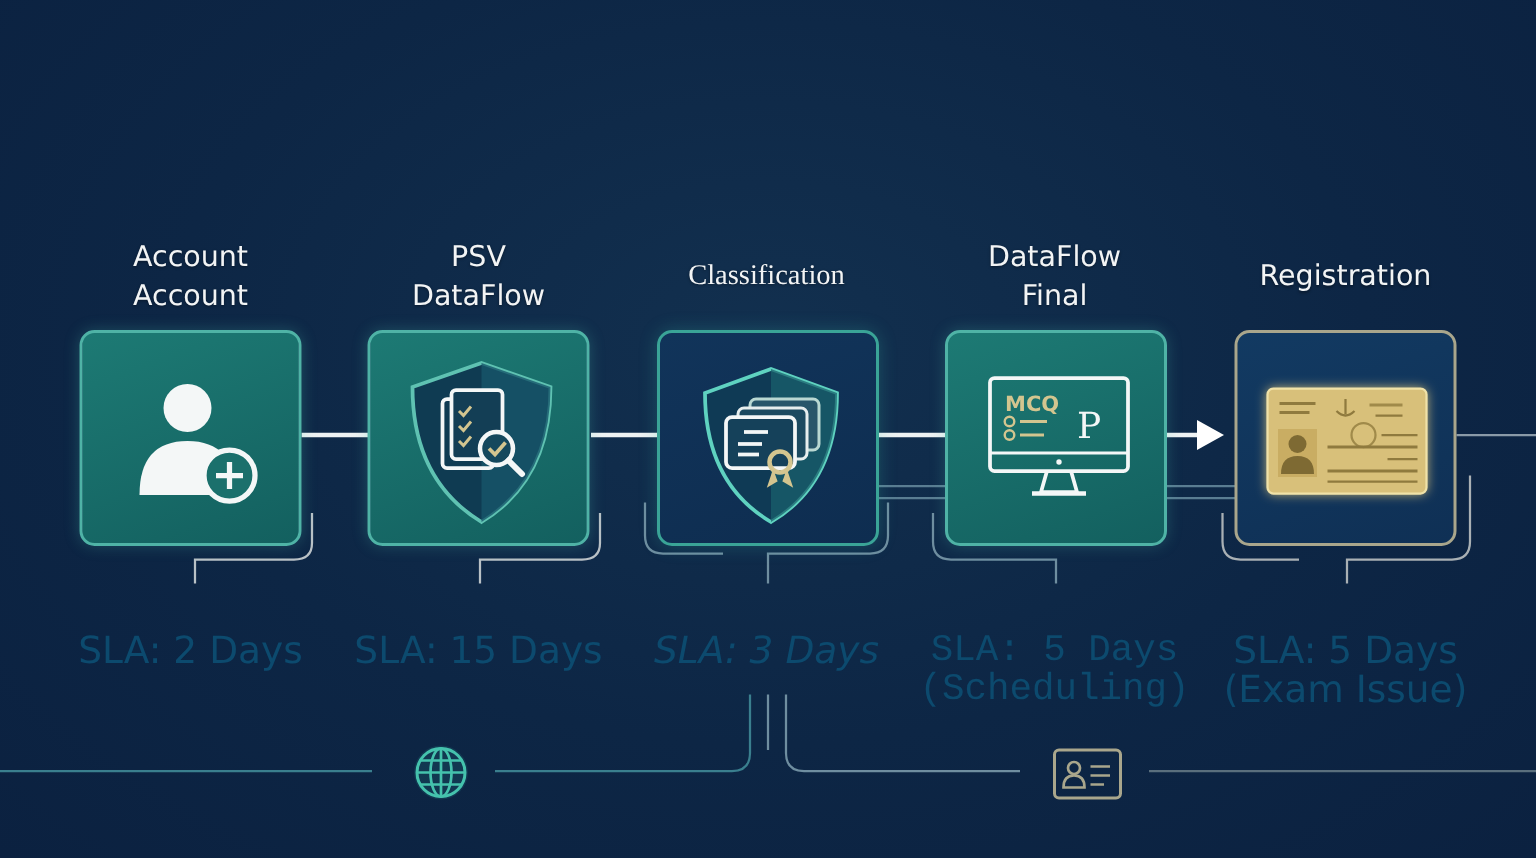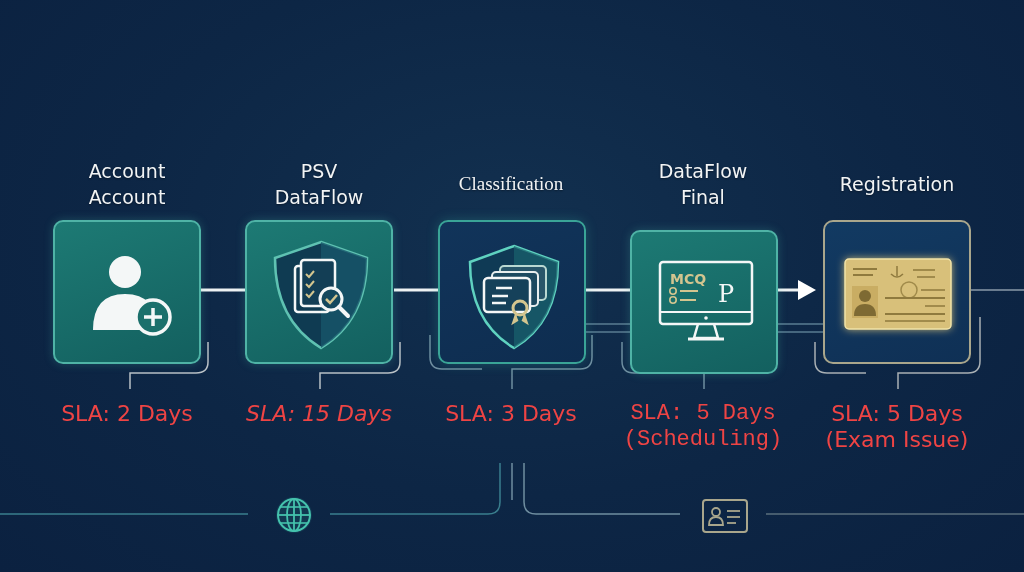--- a/index.html
+++ b/index.html
@@ -1,20 +1,20 @@
 <!DOCTYPE html>
 <html><head>
 <meta charset="utf-8">
 <style>
   html,body{margin:0;padding:0;}
   body{width:1024px;height:572px;overflow:hidden;background:radial-gradient(ellipse at 50% 40%,#12304f 0%,#0d2645 55%,#0b2140 100%);font-family:"DejaVu Sans","Liberation Sans",sans-serif;position:relative;}
   .canvas{position:absolute;left:0;top:17px;width:1024px;height:572px;}
   svg.wires{position:absolute;left:0;top:0;}
   .title{position:absolute;width:180px;color:#f2f4f5;font-size:19px;line-height:26px;text-align:center;text-shadow:0 1px 2px rgba(0,0,0,.4);}
-  .sla{position:absolute;width:180px;color:#ef4444;font-size:22px;line-height:26px;text-align:center;}
+  .sla{position:absolute;width:180px;color:#0c4a6e;font-size:25px;line-height:26px;text-align:center;margin-top:20px;}
   .box{position:absolute;width:148px;height:144px;border-radius:10px;box-sizing:border-box;}
   .box.teal{background:linear-gradient(160deg,#1d7a74,#13605f);border:2px solid #4fb3a6;box-shadow:0 0 10px rgba(80,200,180,.25);}
   .box.dark{background:linear-gradient(160deg,#11345a,#0e2d50);border:2px solid #3aa497;box-shadow:0 0 12px rgba(60,190,170,.25);}
   .box.gold{background:linear-gradient(160deg,#123a62,#0f3055);border:2px solid #a9a68c;}
   .box svg{position:absolute;left:0;top:0;}
 </style>
 </head>
 <body>
 
 <div class="canvas">
@@ -74,50 +74,50 @@
       <path d="M74 20 L120 36 Q120 98 74 126 Q28 98 28 36 Z" fill="#0f3b52" stroke="#5fc2b2" stroke-width="2.5"></path>
       <path d="M74 20 L120 36 Q120 98 74 126 Z" fill="#16566a" opacity=".8"></path>
       <rect x="48" y="44" width="34" height="46" rx="3" fill="none" stroke="#f4f7f7" stroke-width="2.5"></rect>
       <rect x="54" y="38" width="34" height="46" rx="3" fill="#133e55" stroke="#f4f7f7" stroke-width="2.5"></rect>
       <path d="M59 52 l3 3 l5 -6 M59 62 l3 3 l5 -6 M59 72 l3 3 l5 -6" fill="none" stroke="#d3c58f" stroke-width="2"></path>
       <circle cx="84" cy="77" r="11" fill="#14485d" stroke="#f4f7f7" stroke-width="3"></circle>
       <path d="M79 77 l4 4 l7 -8" fill="none" stroke="#d3c58f" stroke-width="2.5"></path>
       <line x1="92" y1="85" x2="101" y2="94" stroke="#f4f7f7" stroke-width="4" stroke-linecap="round"></line>
     </svg>
   </div>
-  <div class="sla" style="left:229px;top:384px;font-style:italic;">
+  <div class="sla" style="left:229px;top:384px;">
     <div>SLA: 15 Days</div>
   </div>
 
   <div class="title" style="left:421px;top:154px;font-family:Liberation Serif, serif;">
     <div>Classification</div>
   </div>
   <div class="box dark" style="left:438px;top:203px;">
     <svg width="148" height="144">
       <path d="M74 24 L118 40 Q118 100 74 126 Q30 100 30 40 Z" fill="#0f3a55" stroke="#5fd2c0" stroke-width="2.5"></path>
       <path d="M74 24 L118 40 Q118 100 74 126 Z" fill="#19606c" opacity=".75"></path>
       <rect x="60" y="44" width="46" height="34" rx="4" fill="#28566a" stroke="#b9d8d2" stroke-width="2"></rect>
       <rect x="52" y="50" width="46" height="34" rx="4" fill="#1c4a60" stroke="#e7eeee" stroke-width="2"></rect>
       <rect x="44" y="56" width="46" height="34" rx="4" fill="#15415a" stroke="#f4f7f7" stroke-width="2.5"></rect>
       <line x1="56" y1="66" x2="72" y2="66" stroke="#f4f7f7" stroke-width="2.5"></line>
       <line x1="52" y1="74" x2="68" y2="74" stroke="#f4f7f7" stroke-width="2.5"></line>
       <line x1="52" y1="81" x2="66" y2="81" stroke="#f4f7f7" stroke-width="2.5"></line>
       <circle cx="80" cy="86" r="7" fill="none" stroke="#d3c58f" stroke-width="3"></circle>
       <path d="M76 92 l-3 9 l5 -3 M84 92 l3 9 l-5 -3" fill="#d3c58f" stroke="#d3c58f" stroke-width="2"></path>
     </svg>
   </div>
-  <div class="sla" style="left:421px;top:384px;">
+  <div class="sla" style="left:421px;top:384px;font-style:italic;">
     <div>SLA: 3 Days</div>
   </div>
 
   <div class="title" style="left:613px;top:141px;">
     <div>DataFlow</div>
     <div>Final</div>
   </div>
-  <div class="box teal" style="left:630px;top:203px;margin-top:10px;">
+  <div class="box teal" style="left:630px;top:203px;">
     <svg width="148" height="144">
       <rect x="28" y="30" width="92" height="62" rx="3" fill="none" stroke="#f4f7f7" stroke-width="2.5"></rect>
       <line x1="28" y1="80" x2="120" y2="80" stroke="#f4f7f7" stroke-width="2"></line>
       <circle cx="74" cy="86" r="1.8" fill="#f4f7f7"></circle>
       <path d="M66 92 L62 106 L86 106 L82 92" fill="none" stroke="#f4f7f7" stroke-width="2.5"></path>
       <line x1="56" y1="107" x2="92" y2="107" stroke="#f4f7f7" stroke-width="3"></line>
       <text x="38" y="52" font-family="DejaVu Sans, sans-serif" font-weight="bold" font-size="14" fill="#d3c58f">MCQ</text>
       <circle cx="41" cy="59" r="3.2" fill="none" stroke="#d3c58f" stroke-width="1.6"></circle>
       <line x1="48" y1="59" x2="66" y2="59" stroke="#d3c58f" stroke-width="2"></line>
       <circle cx="41" cy="68" r="3.2" fill="none" stroke="#d3c58f" stroke-width="1.6"></circle>

